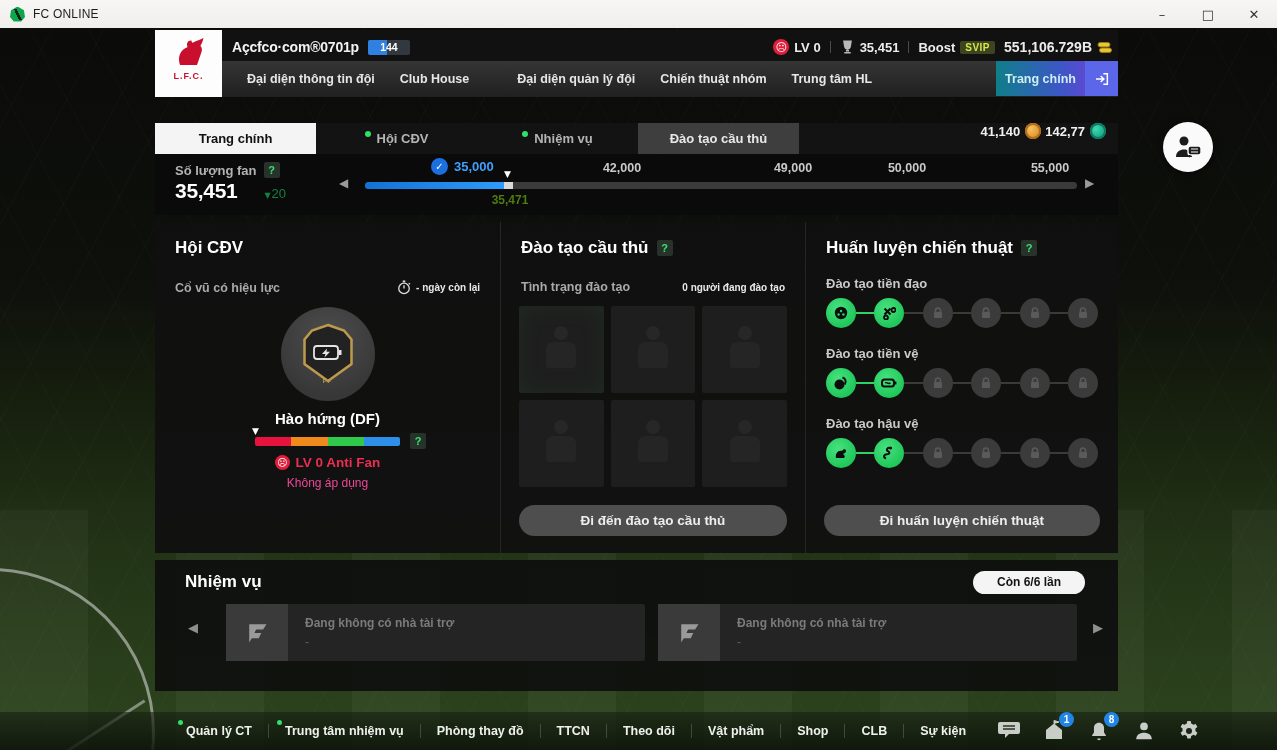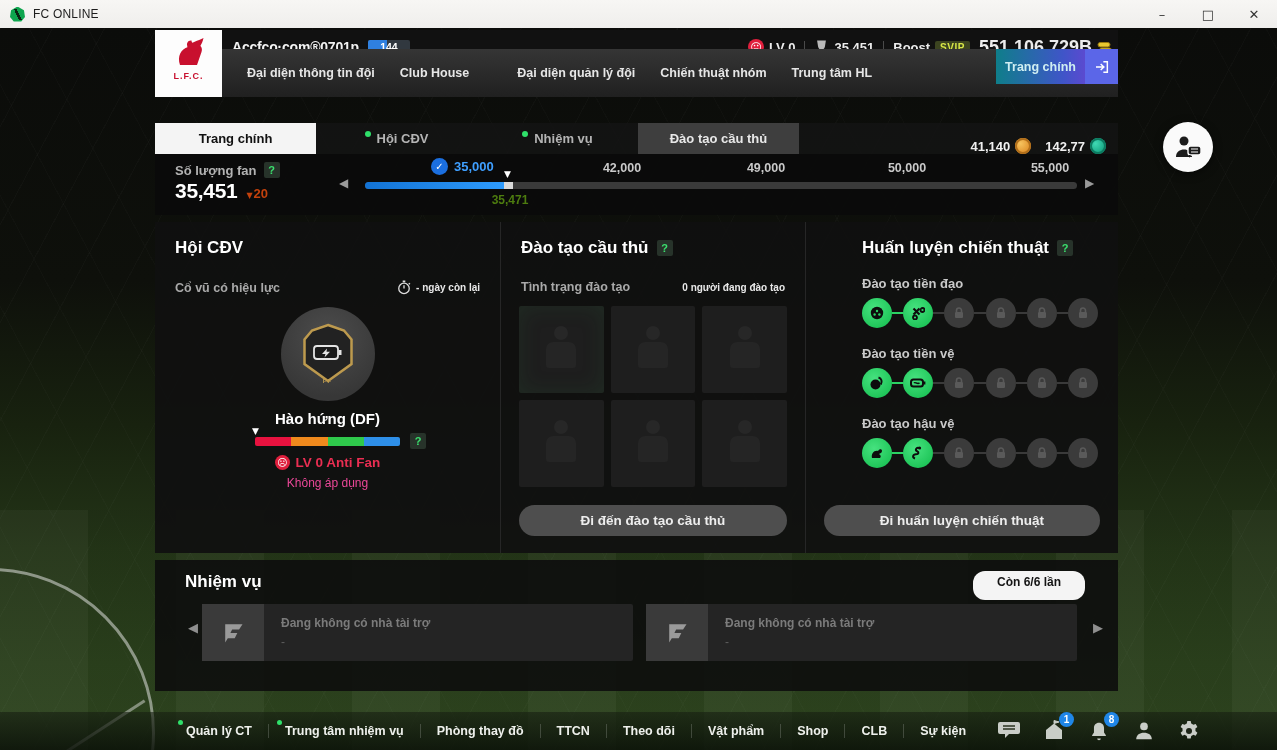--- a/index.html
+++ b/index.html
@@ -46,54 +46,54 @@
   .user-badge span { position:relative; display:block; text-align:center; font-size:10.5px;
     font-weight:bold; color:#fff; line-height:15px; }
   .stats-row { position:absolute; right:6px; top:7px; height:20px; display:flex; align-items:center; gap:9px; }
   .stat { display:flex; align-items:center; gap:5px; font-size:13px; font-weight:bold; color:#ececec; }
   .sad { display:inline-flex; width:16px; height:16px; border-radius:50%; background:#e01f3d;
     color:#fff; font-size:11px; align-items:center; justify-content:center;
     font-family:"DejaVu Sans",sans-serif; }
   .stat-sep { width:1px; height:12px; background:#4a4a4a; }
   .svip { background:#3c4420; color:#d8e647; font-size:10px; font-weight:bold; padding:1px 5px;
     border-radius:2px; letter-spacing:.5px; }
-  .money { font-size:18px; }
-  .nav-strip { position:absolute; left:67px; right:0; bottom:0; height:48px;
+  .money { font-size:14px; }
+  .nav-strip { position:absolute; left:67px; right:0; bottom:0; height:36px;
     background:linear-gradient(180deg,#353535,#202020); display:flex; align-items:center; }
   .nav-item { font-size:12.5px; font-weight:bold; color:#e6e6e6; margin-left:25px; white-space:nowrap; }
   .nav-item.gap { margin-left:48px; }
   .home-btn { position:absolute; right:0; top:0; height:35px; width:122px; display:flex; cursor:pointer; }
   .home-btn .lbl { flex:1; display:flex; align-items:center; justify-content:center; font-size:12.5px;
     font-weight:bold; color:#cfeef2; background:linear-gradient(90deg,#0f7e8a,#3f55c8 75%,#5b4ad0); }
   .home-btn .ibox { width:33px; background:#5b66e8; display:flex; align-items:center; justify-content:center; }
 
   
   .tabs { position:absolute; left:155px; top:95px; width:963px; height:31px; display:flex;
     background:rgba(20,20,20,.85); }
   .tab { flex:0 0 161px; display:flex; align-items:center; justify-content:center; gap:6px;
     font-size:13px; font-weight:bold; color:#b4b4b4; cursor:pointer; }
   .tab.active { background:#f4f4f4; color:#111; }
   .tab.filled { background:#3e3e3e; color:#e8e8e8; }
   .dot { width:6px; height:6px; border-radius:50%; background:#2fe06a; font-size:0;
     align-self:flex-start; margin-top:8px; }
-  .wallet { flex:1; display:flex; align-items:flex-end; justify-content:flex-end; gap:14px; padding-right:12px; }
+  .wallet { flex:1; display:flex; align-items:flex-start; justify-content:flex-end; gap:4px; padding-right:12px; }
   .w-item { display:flex; align-items:center; gap:5px; font-size:13px; font-weight:bold; color:#f0f0f0; }
   .coin { width:16px; height:16px; border-radius:50%; }
   .coin.gold { background:radial-gradient(circle at 35% 35%,#f6c35e,#e0902a 70%); box-shadow:inset 0 0 0 2px #b06e1a; }
   .coin.teal { background:radial-gradient(circle at 35% 35%,#3fd9b4,#17a583 70%); box-shadow:inset 0 0 0 2px #0c7a60; }
 
   
   .fanbar { position:absolute; left:155px; top:126px; width:963px; height:61px; background:rgba(11,11,11,.95); }
   .fan-label-row { position:absolute; left:20px; top:8px; display:flex; align-items:center; gap:7px; }
   .fan-label { font-size:13px; font-weight:bold; color:#b3b3b3; }
   .help { width:16px; height:16px; background:#27332a; border-radius:2px; color:#3be06e;
     font-size:11px; font-weight:bold; display:inline-flex; align-items:center; justify-content:center; cursor:pointer; }
   .fan-value-row { position:absolute; left:20px; top:25px; display:flex; align-items:baseline; gap:9px; }
   .fan-value { font-size:21px; font-weight:bold; color:#fff; letter-spacing:-.3px; }
-  .fan-delta { color:#c2410c; font-size:13px; font-weight:bold; }
+  .fan-delta { color:#15803d; font-size:13px; font-weight:normal;margin-left:18px; }
   .fan-delta .tri { font-size:8px; margin-right:1px; font-family:"DejaVu Sans",sans-serif; }
   .s-arrow { position:absolute; top:22px; color:#9a9a9a; font-size:12px; cursor:pointer;
     font-family:"DejaVu Sans",sans-serif; }
   .track { position:absolute; left:210px; top:28px; width:712px; height:7px; background:#3a3a3a; border-radius:4px; }
   .track .fill { position:absolute; left:0; top:0; bottom:0; width:145px; border-radius:4px;
     background:linear-gradient(90deg,#1272d4,#2f9dff); }
   .track .handle { position:absolute; left:139px; top:0; width:9px; height:7px; background:#d9d9d9; }
   .checkpoint { position:absolute; left:276px; top:4px; display:flex; align-items:center; gap:6px; }
   .chk { width:17px; height:17px; border-radius:50%; background:#1b6fe0; color:#fff; font-size:10px;
     display:flex; align-items:center; justify-content:center; font-family:"DejaVu Sans",sans-serif; }
@@ -103,21 +103,21 @@
   .cur-label { position:absolute; left:325px; top:39px; width:60px; text-align:center;
     font-size:12px; font-weight:bold; color:#4d7c0f; }
   .milestone { position:absolute; top:7px; width:70px; text-align:center; font-size:12.5px;
     font-weight:bold; color:#c9c9c9; }
 
   
   .panels { position:absolute; left:155px; top:194px; width:963px; height:331px;
     background:rgba(16,16,16,.94); display:flex; }
   .panel { position:relative; height:100%; }
   .panel + .panel { border-left:1px solid #262626; }
-  .p1 { width:345px; } .p2 { width:305px; } .p3 { flex:1;padding-left:36px; }
+  .p1 { width:345px; } .p2 { width:305px; } .p3 { flex:1; }
   .p-title { margin:16px 20px 0; font-size:17px; font-weight:bold; color:#fff; display:flex;
     align-items:center; gap:8px; }
   .p-row { margin:22px 20px 0; display:flex; justify-content:space-between; align-items:center; }
   .p-row .l { font-size:12.5px; font-weight:bold; color:#a9a9a9; }
   .p-row .r { font-size:10px; font-weight:bold; color:#e8e8e8; display:flex; align-items:center; gap:5px; }
   .badge-wrap { margin:12px auto 0; width:94px; height:94px; border-radius:50%;
     background:radial-gradient(circle at 50% 32%,#4d4d4d,#373737 75%); display:flex; flex-direction:column;
     align-items:center; justify-content:center; position:relative; }
   .badge-ff { position:absolute; bottom:17px; font-size:6px; font-weight:bold; color:#bd9a4e; letter-spacing:1px; }
   .badge-caption { text-align:center; margin-top:9px; font-size:15px; font-weight:bold; color:#fff; }
@@ -151,25 +151,25 @@
   .node { width:30px; height:30px; border-radius:50%; display:flex; align-items:center;
     justify-content:center; flex:0 0 30px; cursor:pointer; }
   .node.g { background:radial-gradient(circle at 40% 35%,#46e27f,#1ec558 75%); }
   .node.l { background:#3b3b3b; }
   .conn { flex:1; height:2px; background:#3a3a3a; }
   .conn.g { background:#2bd463; }
 
   
   .missions { position:absolute; left:155px; top:532px; width:963px; height:131px; background:rgba(13,13,13,.9); }
   .m-title { position:absolute; left:30px; top:12px; font-size:17px; font-weight:bold; color:#fff; }
-  .m-pill { position:absolute; right:33px; top:11px; height:29px; line-height:23px; padding:0 24px;
+  .m-pill { position:absolute; right:33px; top:11px; height:23px; line-height:23px; padding:0 24px;
     border-radius:12px; background:#f4f4f4; color:#141414; font-size:12px; font-weight:bold; }
   .m-arrow { position:absolute; top:60px; color:#8f8f8f; font-size:13px; cursor:pointer;
     font-family:"DejaVu Sans",sans-serif; }
-  .cards { position:absolute; left:47px; right:41px; top:44px; display:flex; gap:13px;align-items:center; }
+  .cards { position:absolute; left:71px; right:41px; top:44px; display:flex; gap:13px;align-items:center; }
   .card { flex:1; height:57px; background:#242424; border-radius:2px; display:flex; align-items:center;
     cursor:pointer; }
   .card .logo { width:62px; height:57px; background:#3a3a3a; display:flex; align-items:center;
     justify-content:center; flex:0 0 62px; }
   .card .txt { margin-left:17px; }
   .card .t1 { font-size:12px; color:#7b7b7b; font-weight:bold; }
   .card .t2 { font-size:12px; color:#5e5e5e; margin-top:5px; }
 
   
   .bottombar { position:absolute; left:0; right:0; bottom:0; height:38px;
@@ -310,21 +310,21 @@
         <div class="fill"></div>
         <div class="handle"></div>
       </div>
       <div class="checkpoint">
         <span class="chk">✓</span>
         <span class="chk-label">35,000</span>
       </div>
       <span class="marker">▼</span>
       <span class="cur-label">35,471</span>
       <span class="milestone" style="left:432px">42,000</span>
-      <span class="milestone" style="left:576px">49,000</span>
+      <span class="milestone" style="left:603px">49,000</span>
       <span class="milestone" style="left:717px">50,000</span>
       <span class="milestone" style="left:860px">55,000</span>
       <span class="s-arrow" style="left:930px">▶</span>
     </div>
 
     <div class="panels">
 
       <div class="panel p1">
         <div class="p-title">Hội CĐV</div>
         <div class="p-row">

